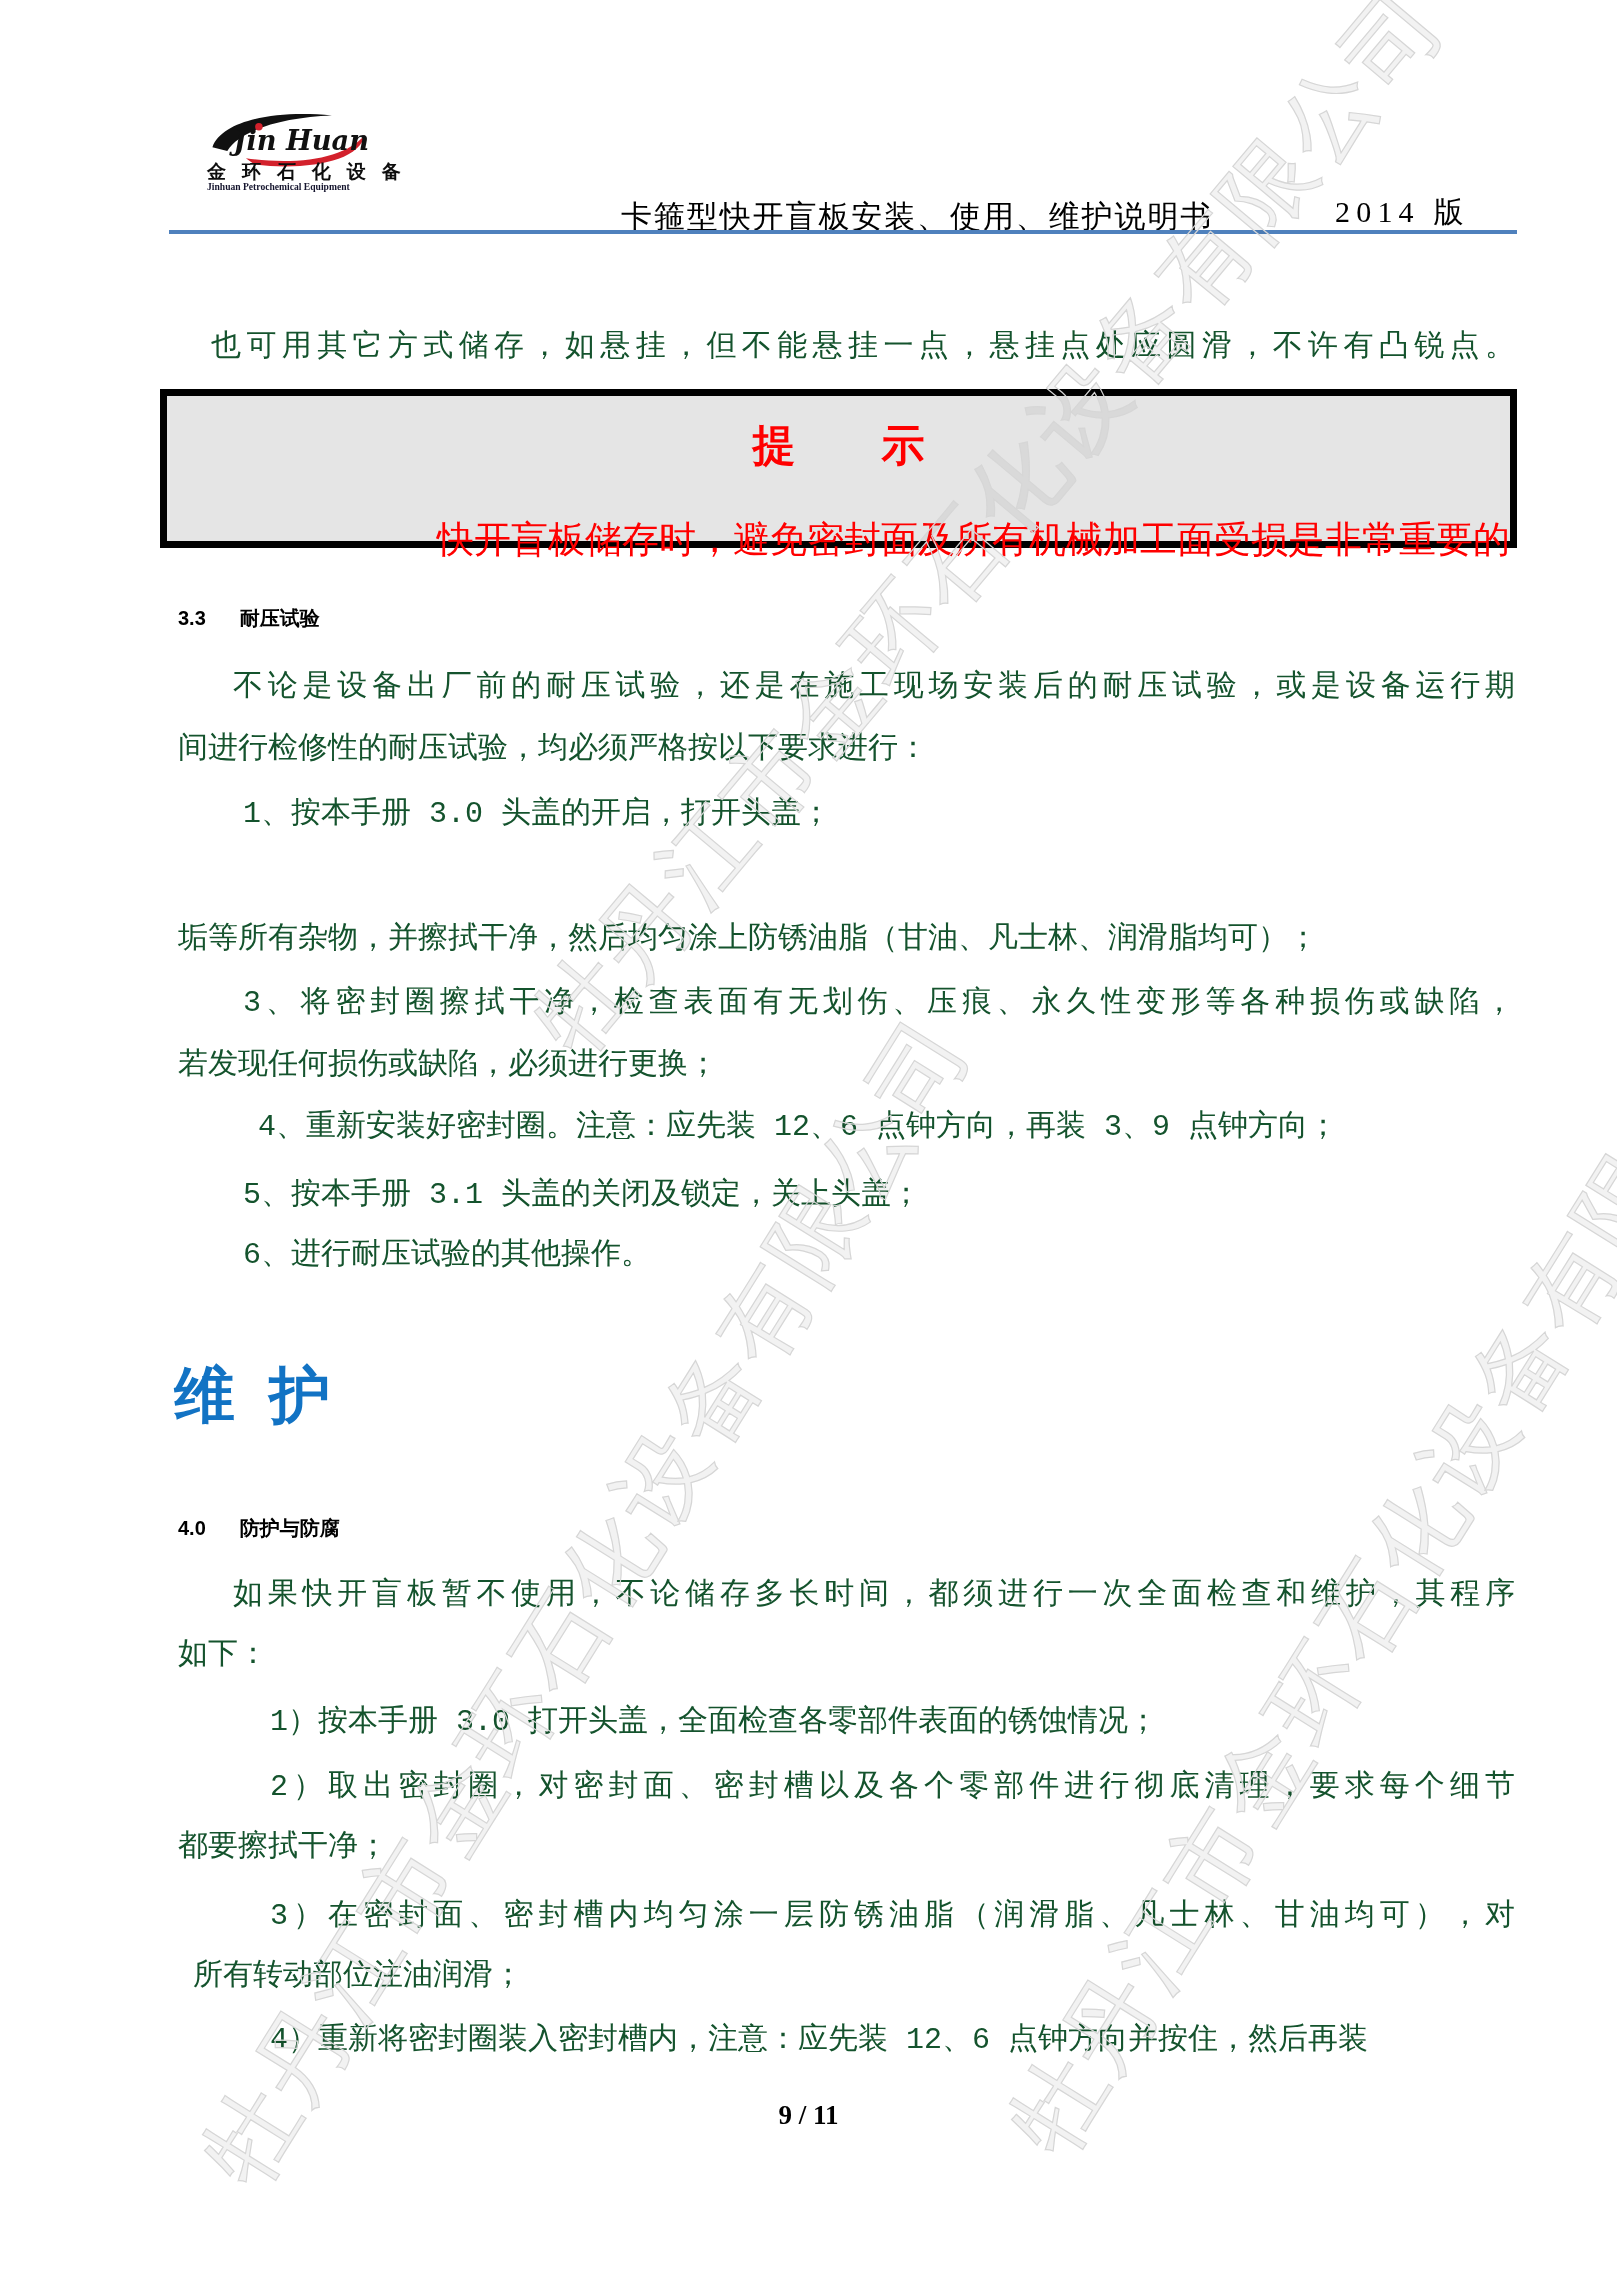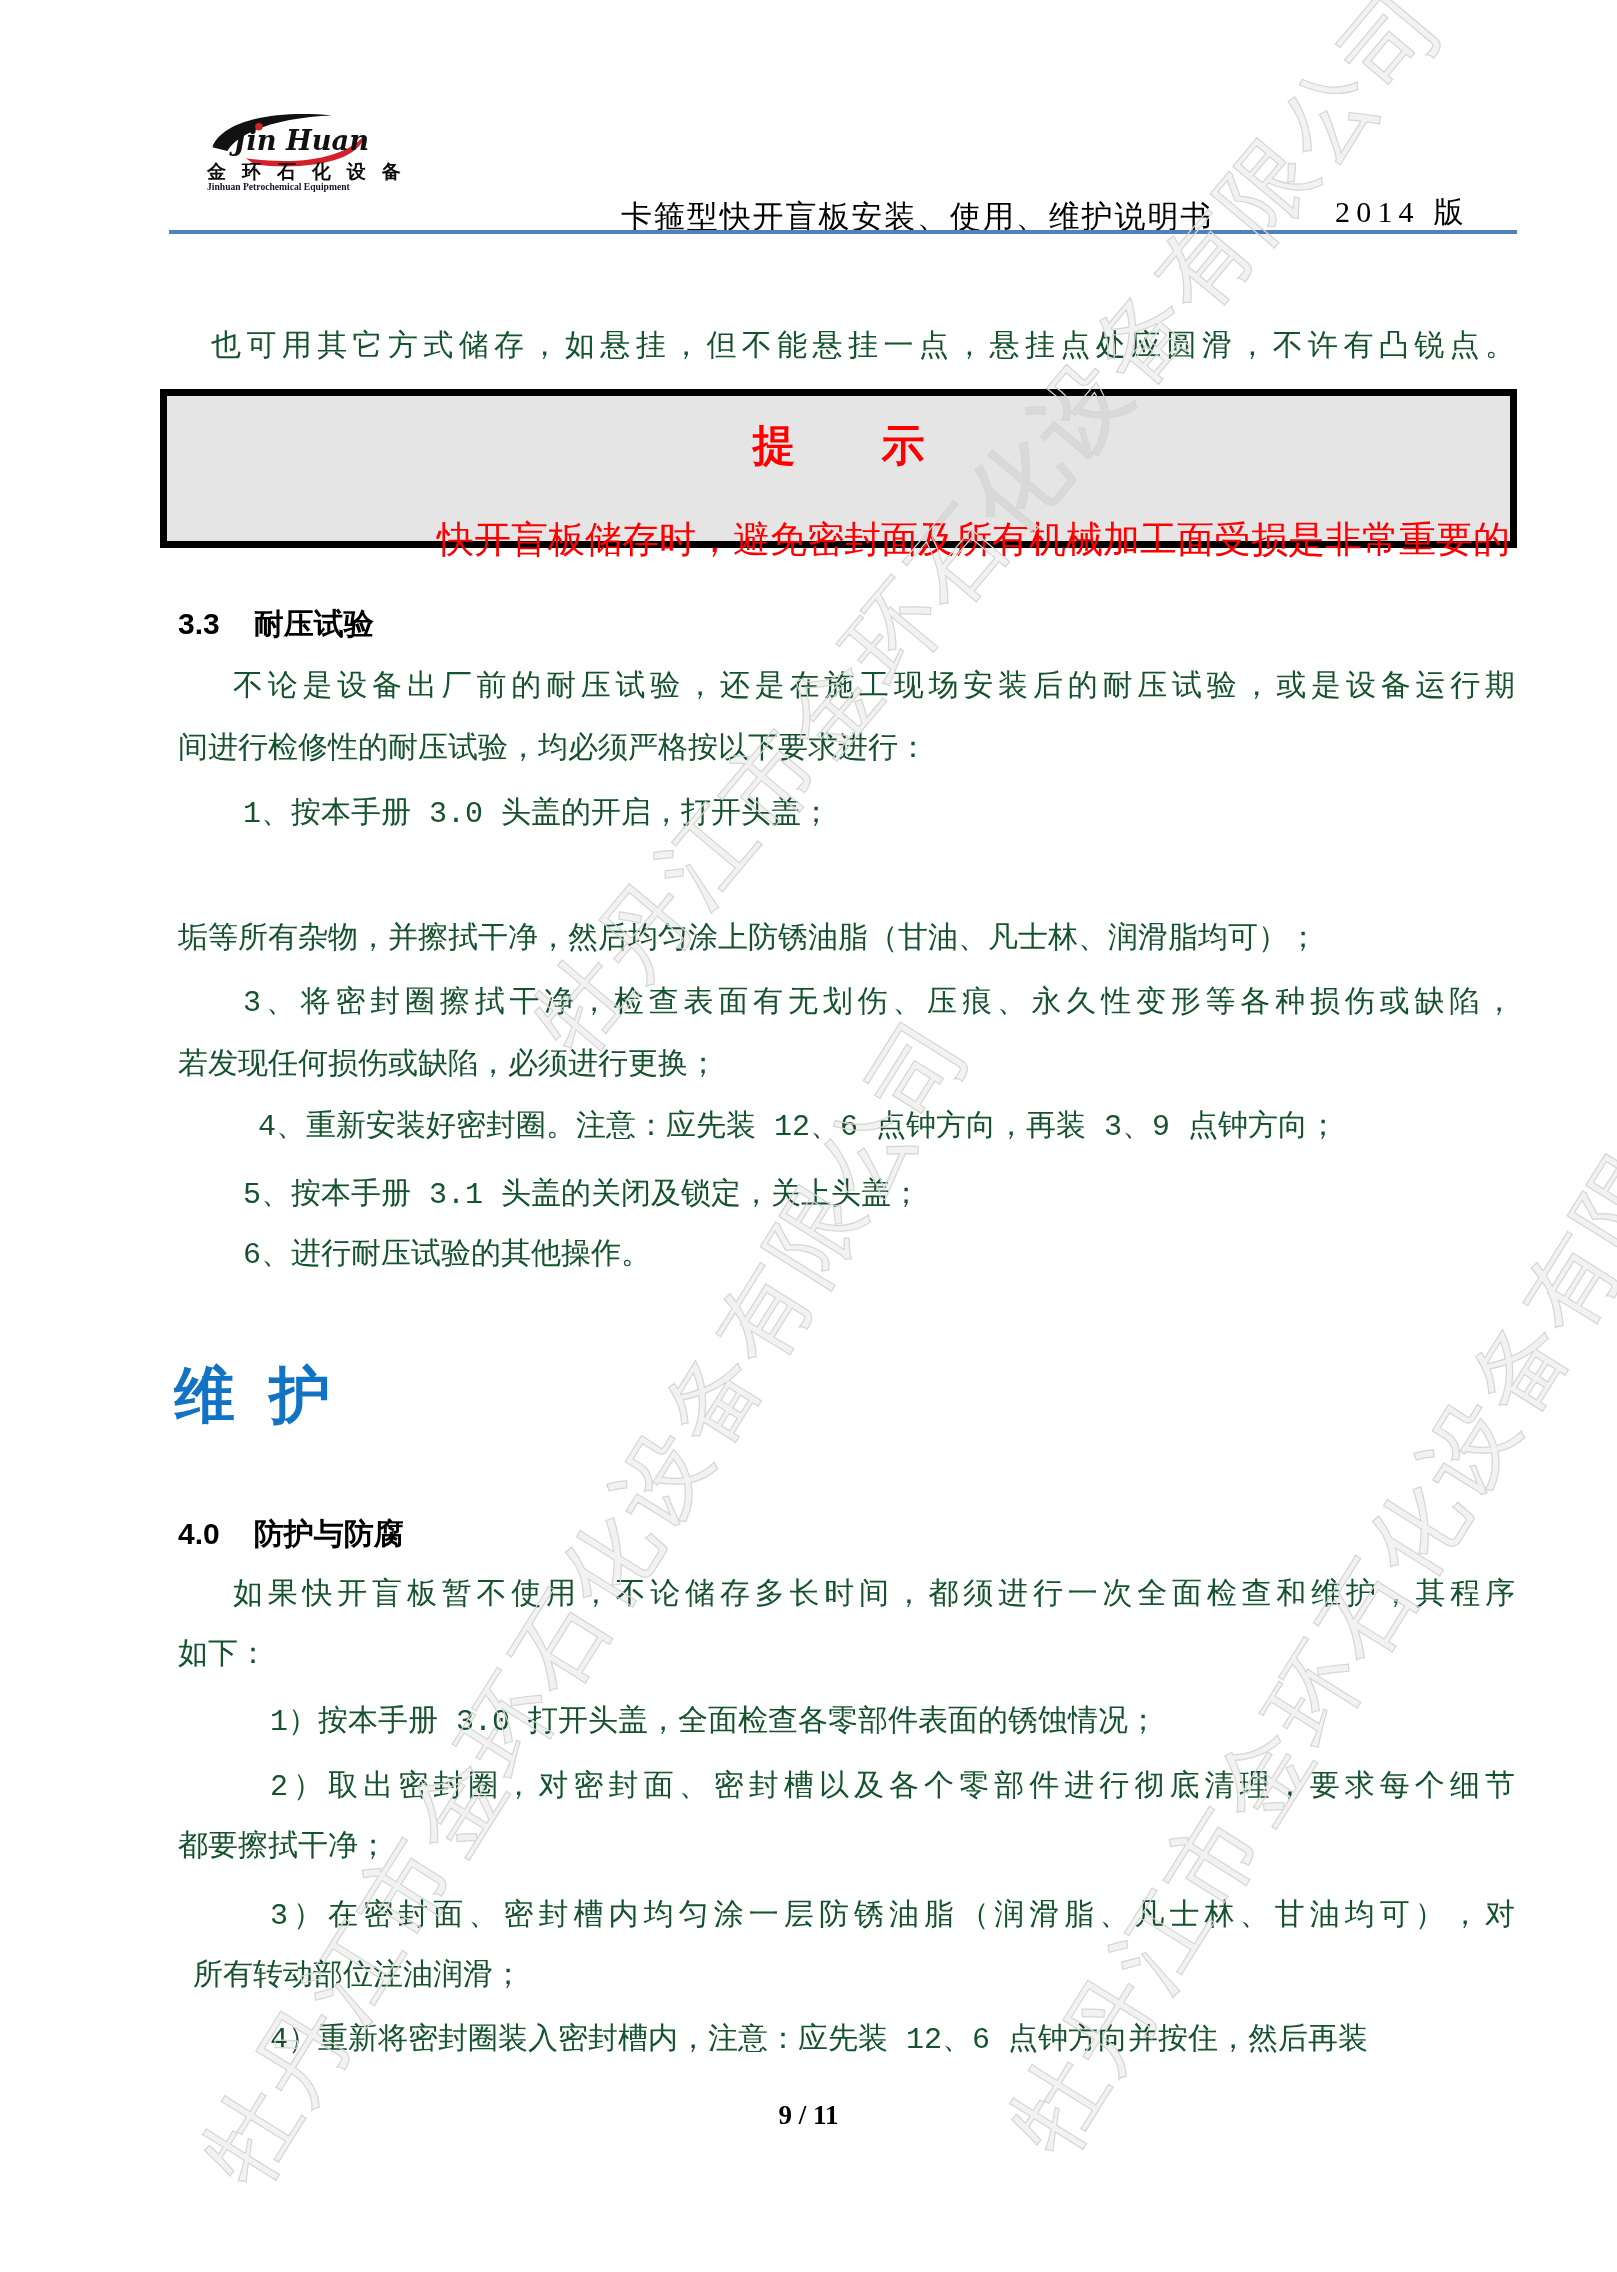--- a/index.html
+++ b/index.html
@@ -48,21 +48,21 @@
   .notice-body {
     position:absolute; left:0; top:92px; width:100%;
     text-align:right; font-family:"Liberation Sans", sans-serif;
     font-weight:normal; font-size:37px; line-height:1.1; color:#FF0000;
     white-space:nowrap;
     margin-top:32px;
   }
   
   .hd {
     position:absolute; font-family:"Liberation Sans", sans-serif;
-    font-weight:bold; font-size:30px; line-height:1.15; color:#000;
+    font-weight:bold; font-size:20px; line-height:1.15; color:#000;
     display:flex; white-space:nowrap;
   }
   .hd .no { margin-right:34px; }
   .big-heading {
     position:absolute; left:174px; top:1362px;
     font-family:"Liberation Sans", sans-serif; font-weight:900;
     font-size:61px; line-height:1.1; letter-spacing:8.7px;
     color:#1273C4; white-space:nowrap;
   }
   

